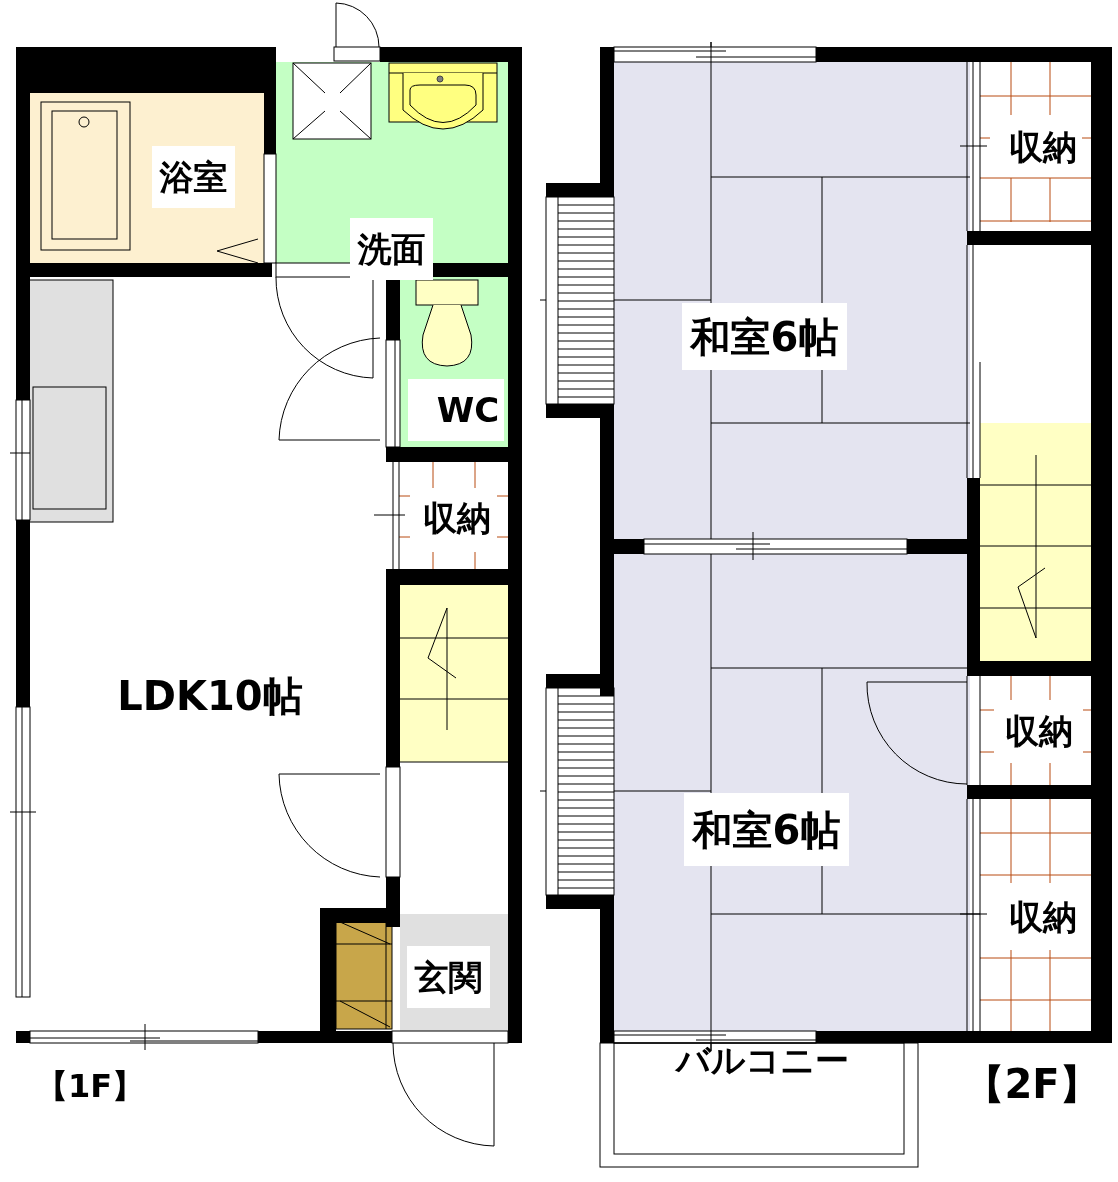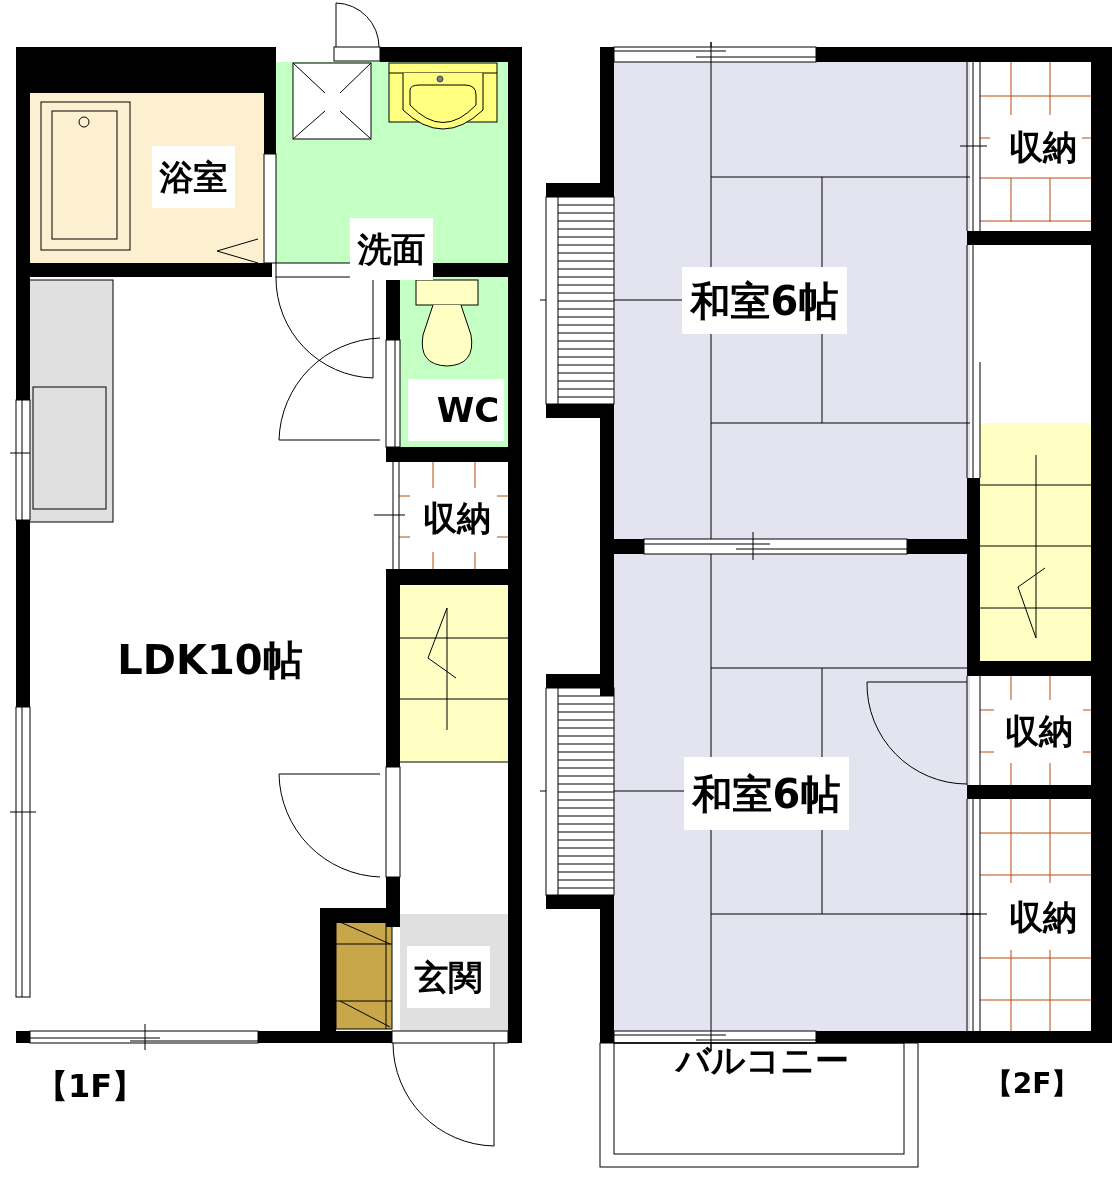--- a/index.html
+++ b/index.html
@@ -1,19 +1,19 @@
 <!DOCTYPE html>
 <html><head>
 <meta charset="utf-8">
 <style>
   html,body{margin:0;padding:0;background:#fff;}
   body{width:1118px;height:1182px;position:relative;overflow:hidden;font-family:"DejaVu Sans","Liberation Sans",sans-serif;}
   svg.plan{position:absolute;left:0;top:0;width:1118px;height:1182px;}
   .lbl{position:absolute;background:#fff;font-weight:bold;color:#000;text-align:center;white-space:nowrap;line-height:1;display:flex;align-items:center;justify-content:center;}
-  .lbl.big{font-size:40px;}
+  .lbl.big{font-size:40px;margin-top:36px;}
   .lbl.med{font-size:34px;}
   .lbl.plain{background:transparent;}
 </style>
 </head>
 <body>
 
 <svg class="plan" viewBox="0 0 1118 1182" xmlns="http://www.w3.org/2000/svg">
 
   <g>
 
@@ -308,13 +308,13 @@
 <div class="lbl big plain" style="left:95px;top:635px;width:230px;height:50px;">LDK10帖</div>
 <div class="lbl med" style="left:407px;top:946px;width:83px;height:62px;">玄関</div>
 <div class="lbl med plain" style="left:40px;top:1068px;width:100px;height:36px;font-size:32px;">【1F】</div>
 
 <div class="lbl big" style="left:682px;top:267px;width:165px;height:67px;">和室6帖</div>
 <div class="lbl big" style="left:684px;top:757px;width:165px;height:73px;">和室6帖</div>
 <div class="lbl med plain" style="left:1000px;top:126px;width:86px;height:42px;">収納</div>
 <div class="lbl med plain" style="left:996px;top:710px;width:86px;height:42px;">収納</div>
 <div class="lbl med plain" style="left:1000px;top:896px;width:86px;height:42px;">収納</div>
 <div class="lbl med plain" style="left:645px;top:1038px;width:235px;height:44px;text-align:right;">バルコニー</div>
-<div class="lbl med plain" style="left:982px;top:1066px;width:100px;height:36px;font-size:28px;">【2F】</div>
+<div class="lbl med plain" style="left:982px;top:1066px;width:100px;height:36px;font-size:40px;">【2F】</div>
 
 </body></html>

